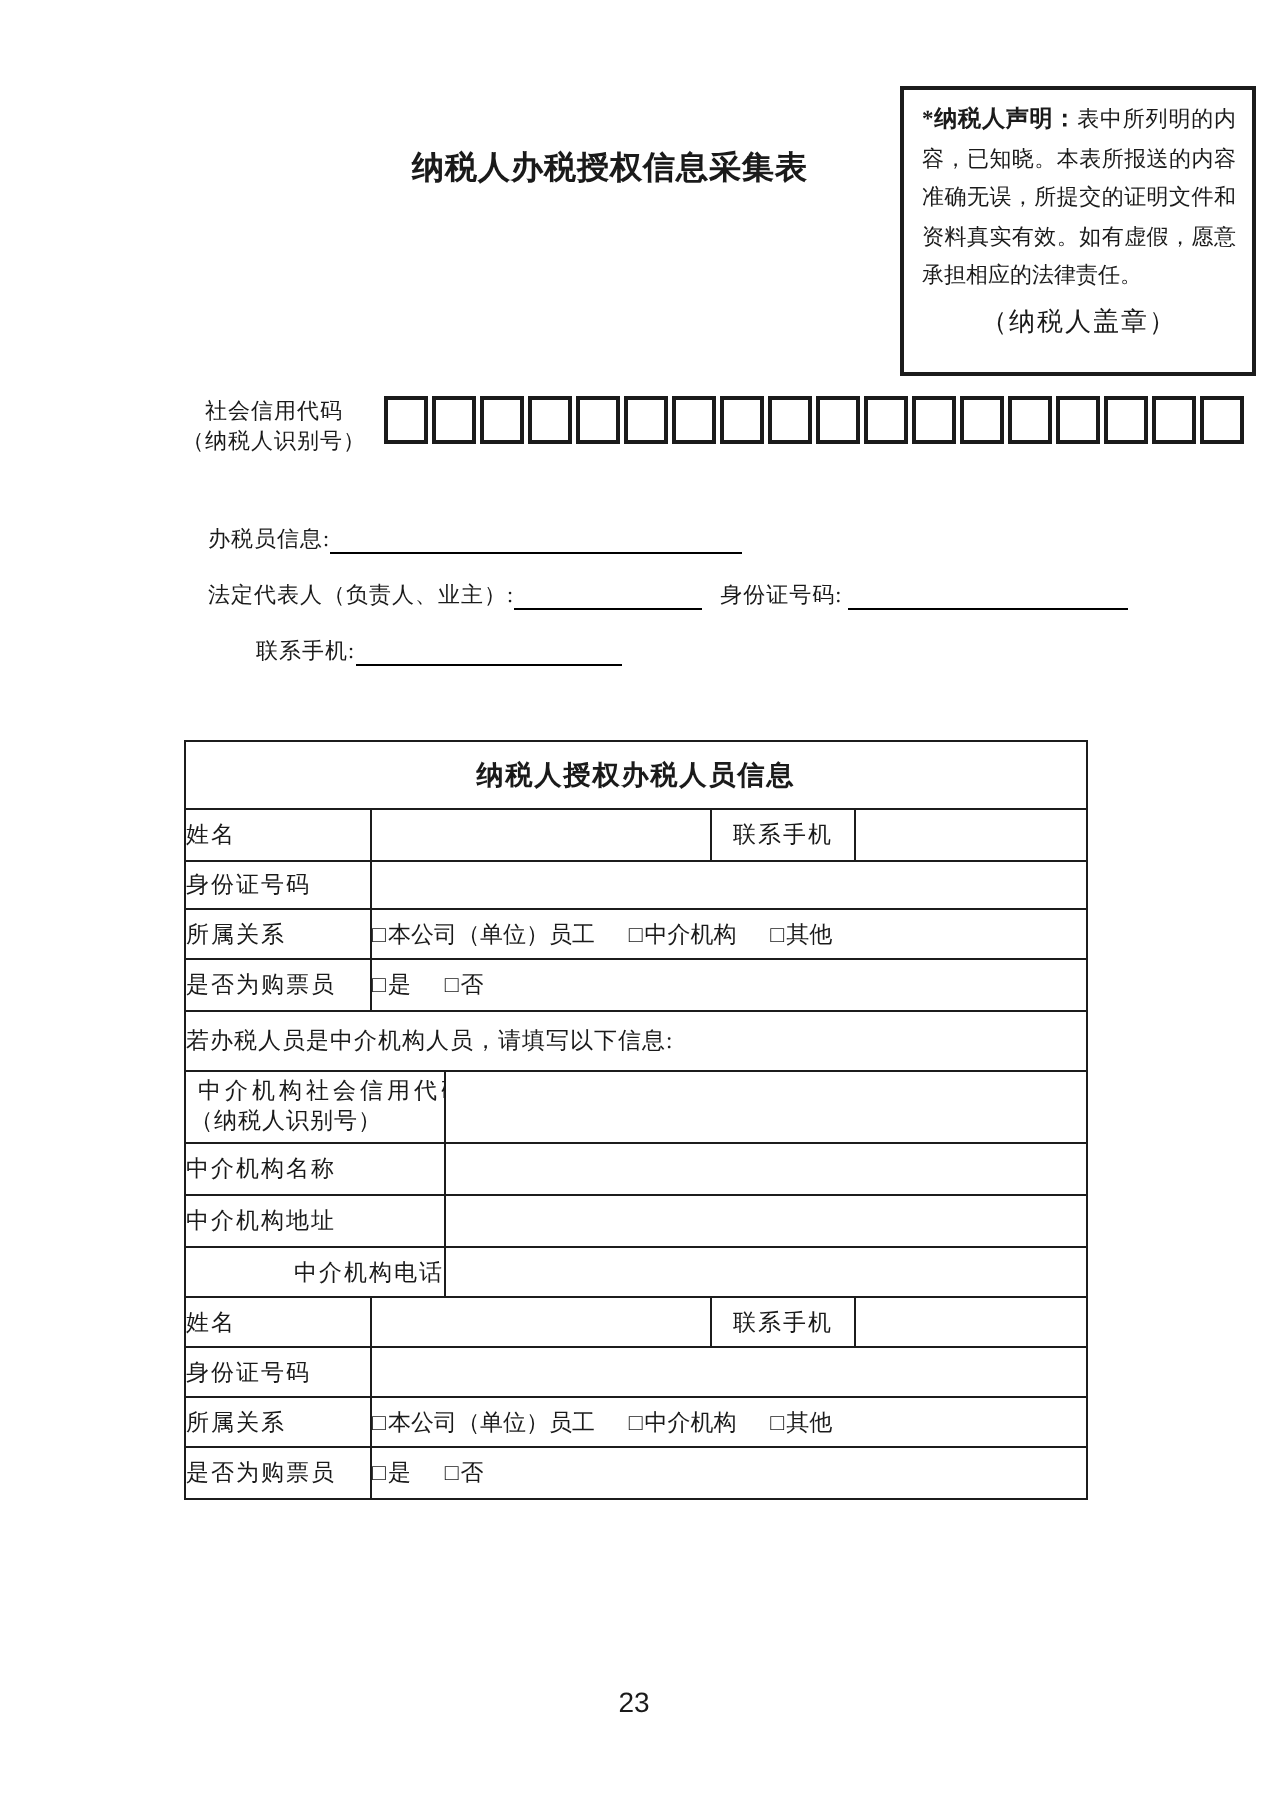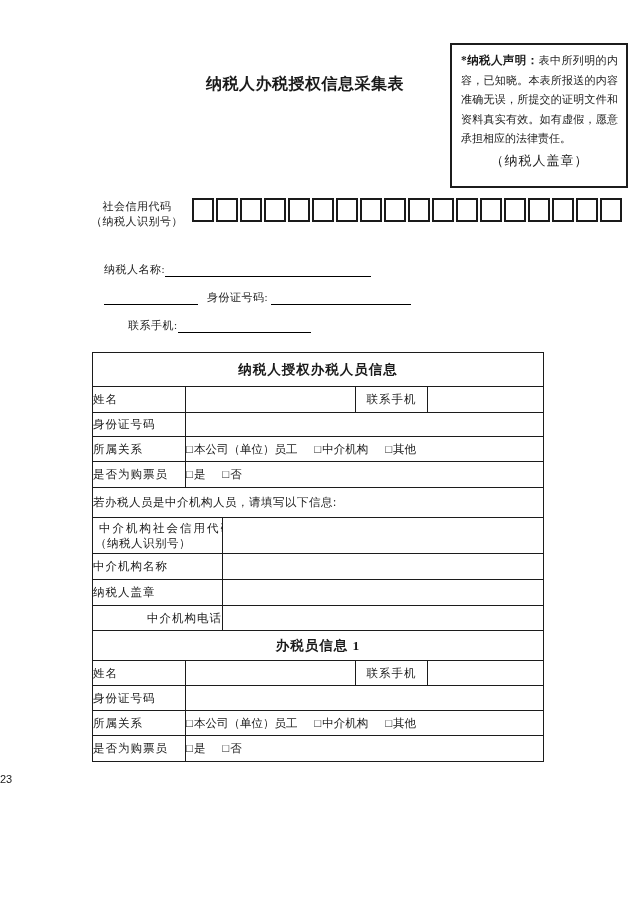--- a/index.html
+++ b/index.html
@@ -50,40 +50,40 @@
 
   
   .field-row {
     position: absolute; left: 104px; height: 16px;
     display: flex; align-items: flex-end; font-size: 11px; letter-spacing: 0.5px;
   }
   .uline { display: inline-block; border-bottom: 1px solid #000; height: 14px; }
 
   
   .form-table {
-    position: absolute; left: 92px; top: 352px; width: 451px;
+    position: absolute; left: 92px; top: 370px; width: 451px;
     border-collapse: collapse; table-layout: fixed;
     font-size: 11.5px;
     border-radius: 31px;
   }
   .form-table td { border: 1px solid #1c1c1c; padding: 0; vertical-align: middle; overflow: hidden; }
   .form-table { border: 1.5px solid #1c1c1c; }
   .sec-h { text-align: center; font-weight: bold; font-size: 13.5px; letter-spacing: 1px; }
   .lbl { padding-left: 10px; letter-spacing: 1px; }
   .lblc { text-align: center; letter-spacing: 1px; }
   .val { padding-left: 14px; }
   .note { padding-left: 10px; letter-spacing: 0.5px; }
   .agency-l1 { white-space: nowrap; padding-left: 6px; letter-spacing: 2px; line-height: 16px; }
   .agency-l2 { padding-left: 2px; letter-spacing: 0.5px; line-height: 15px; }
   .opt { margin-right: 14px; white-space: nowrap; }
   .cb { margin-right: 1px; }
 
   .page-number {
-    position: absolute; left: 0; top: 773px; width: 634px;
-    font-size: 11px;
+    position: absolute; left: 0; top: 843px; width: 634px;
+    text-align: center; font-size: 14px;
     font-family: "Liberation Sans", "DejaVu Sans", sans-serif;
   }
 </style>
 </head>
 <body>
 
 <div class="page">
 
   <div class="decl-box">
     <div class="decl-body"><span class="decl-label">*纳税人声明：</span><span>表中所列明的内容，已知晓。本表所报送的内容准确无误，所提交的证明文件和资料真实有效。如有虚假，愿意承担相应的法律责任。</span></div>
@@ -114,24 +114,25 @@
         <span class="cbox"></span>
         <span class="cbox"></span>
         <span class="cbox"></span>
         <span class="cbox"></span>
         <span class="cbox"></span>
         <span class="cbox"></span>
       </div>
   </div>
 
   <div class="field-row" style="top:261px;">
-    <span>纳税人名称:</span>
+    <span>办税员信息:</span>
     <span class="uline" style="width:206px;"></span>
   </div>
   <div class="field-row" style="top:289px;">
+    <span>法定代表人（负责人、业主）:</span>
     <span class="uline" style="width:94px;"></span>
     <span style="margin-left:9px;">身份证号码:</span>
     <span class="uline" style="width:140px;margin-left:3px;"></span>
   </div>
   <div class="field-row" style="top:317px;padding-left:24px;">
     <span>联系手机:</span>
     <span class="uline" style="width:133px;"></span>
   </div>
 
   <table class="form-table">
@@ -179,29 +180,26 @@
           <div class="agency-l1">中介机构社会信用代码</div>
           <div class="agency-l2">（纳税人识别号）</div>
         </td>
         <td colspan="3" class="val"></td>
       </tr>
       <tr style="height:26px;">
         <td colspan="2" class="lbl">中介机构名称</td>
         <td colspan="3" class="val"></td>
       </tr>
       <tr style="height:26px;">
-        <td colspan="2" class="lbl">纳税人盖章</td>
+        <td colspan="2" class="lbl">中介机构地址</td>
         <td colspan="3" class="val"></td>
       </tr>
       <tr style="height:25px;text-align:right;">
         <td colspan="2" class="lbl">中介机构电话</td>
         <td colspan="3" class="val"></td>
-      </tr>
-      <tr style="height:30px;">
-        <td colspan="5" class="sec-h">办税员信息 1</td>
       </tr>
       <tr style="height:25px;">
         <td class="lbl">姓名</td>
         <td colspan="2" class="val"></td>
         <td class="lblc">联系手机</td>
         <td class="val"></td>
       </tr>
       <tr style="height:25px;">
         <td class="lbl">身份证号码</td>
         <td colspan="4" class="val"></td>

